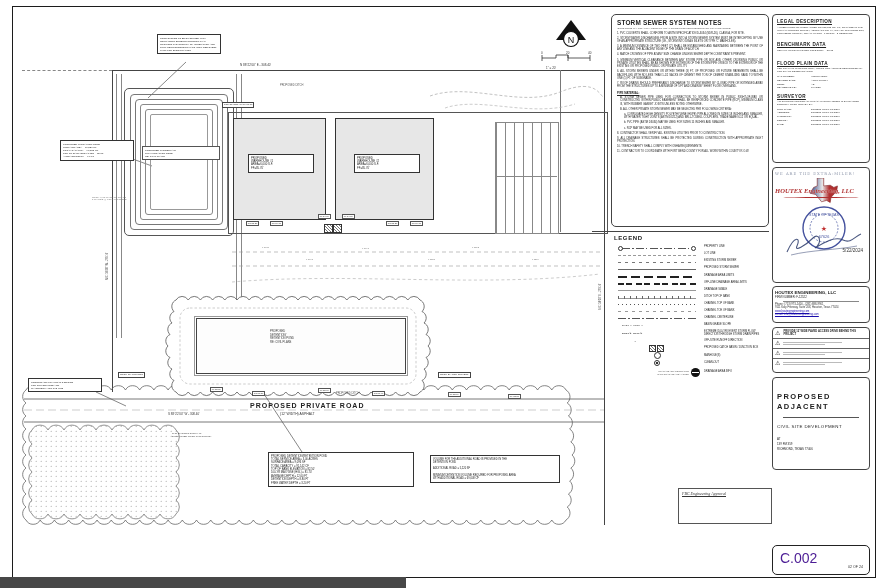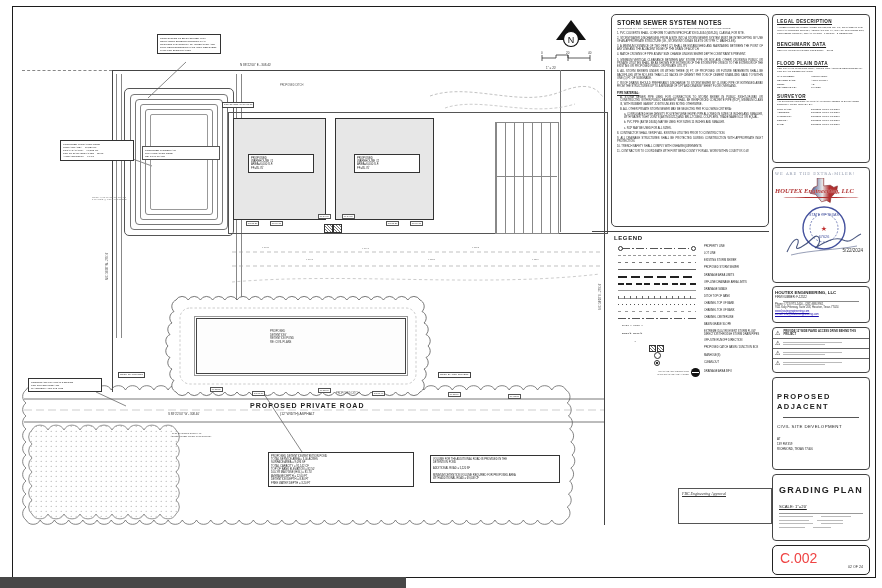--- a/index.html
+++ b/index.html
@@ -492,43 +492,21 @@
   <div class="abs box ctr" style="left:772px;top:377px;width:98px;height:93px;padding:14px 4px 0 4px;box-sizing:border-box;z-index:2;">
     <div style="font-size:7.5px;font-weight:bold;letter-spacing:1.4px;">PROPOSED</div>
     <div style="font-size:7.5px;font-weight:bold;letter-spacing:1.4px;margin-top:1px;">ADJACENT</div>
     <div style="height:0.8px;background:#555;margin:6px 6px;"></div>
     <div style="font-size:4.4px;letter-spacing:0.4px;">CIVIL SITE DEVELOPMENT</div>
     <div style="font-size:2.9px;margin-top:8px;">AT</div>
     <div style="font-size:2.9px;margin-top:1px;">139 FM 359</div>
     <div style="font-size:2.9px;margin-top:1px;">RICHMOND, TEXAS 77406</div>
   </div>
 
-  <div class="abs box" style="left:772px;top:474px;width:98px;height:67px;padding:10px 6px 0 6px;box-sizing:border-box;z-index:2;">
-    <div class="ctr" style="font-size:9px;font-weight:bold;letter-spacing:1.2px;">GRADING PLAN</div>
-    <div style="font-size:4.2px;margin-top:9px;text-decoration:underline;">SCALE: 1"=20'</div>
-    <div style="margin-top:4px;border-top:0.6px solid #999;padding-top:2px;">
-      <div style="display:flex;gap:8px;">
-          <span class="grayline" style="width:34px;"></span>
-          <span class="grayline" style="width:30px;"></span>
-        </div>
-      <div style="display:flex;gap:8px;margin-top:3px;">
-          <span class="grayline" style="width:30px;"></span>
-          <span class="grayline" style="width:26px;"></span>
-        </div>
-      <div style="display:flex;gap:8px;margin-top:3px;">
-          <span class="grayline" style="width:34px;"></span>
-          <span class="grayline" style="width:22px;"></span>
-        </div>
-      <div style="display:flex;gap:8px;margin-top:3px;">
-          <span class="grayline" style="width:26px;"></span>
-          <span class="grayline" style="width:18px;"></span>
-        </div>
-    </div>
-  </div>
 
   <div class="abs" style="left:772px;top:545px;width:98px;height:30px;border:1.6px solid #222;border-radius:5px;background:#fff;box-sizing:border-box;z-index:2;">
-    <div style="position:absolute;left:7px;top:4px;font-size:14px;color:#ef4444;">C.002</div>
+    <div style="position:absolute;left:7px;top:4px;font-size:14px;color:#4c1d95;">C.002</div>
     <div style="position:absolute;right:6px;bottom:5px;font-size:3.6px;color:#333;">02 OF 24</div>
   </div>
 
   <div class="abs" style="left:0;top:577px;width:406px;height:11px;background:#474747;z-index:5;"></div>
 
 </div>
 
 </body></html>

